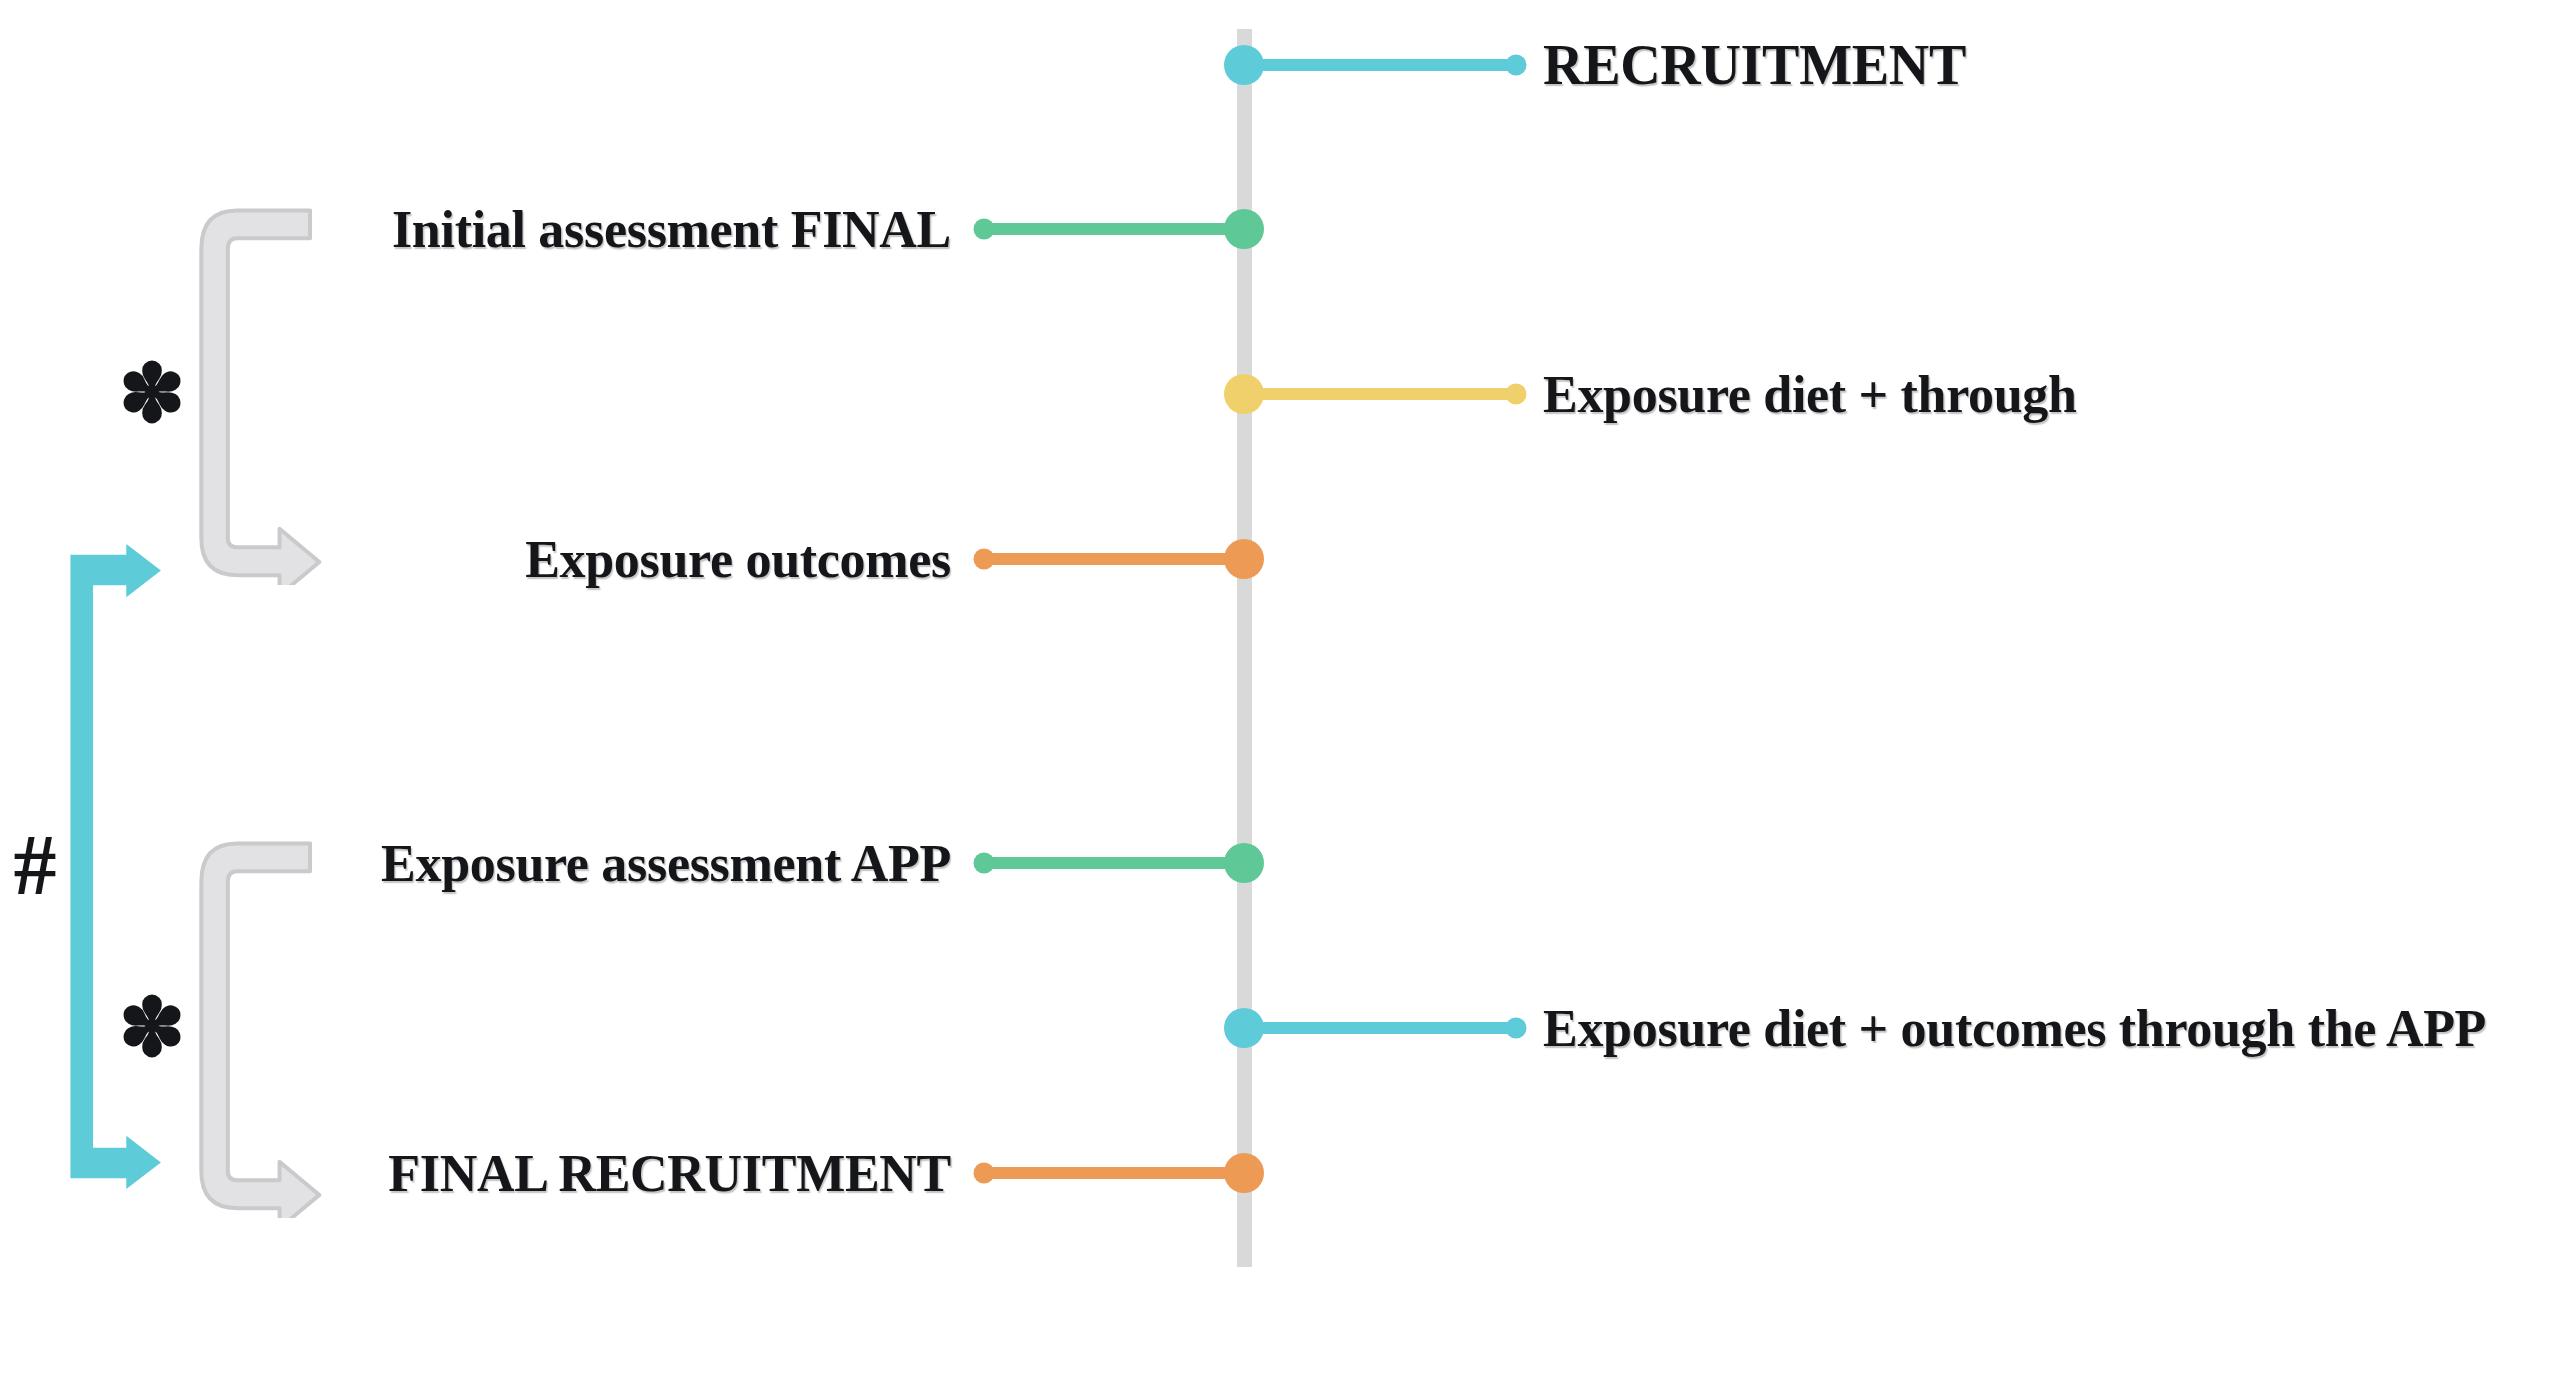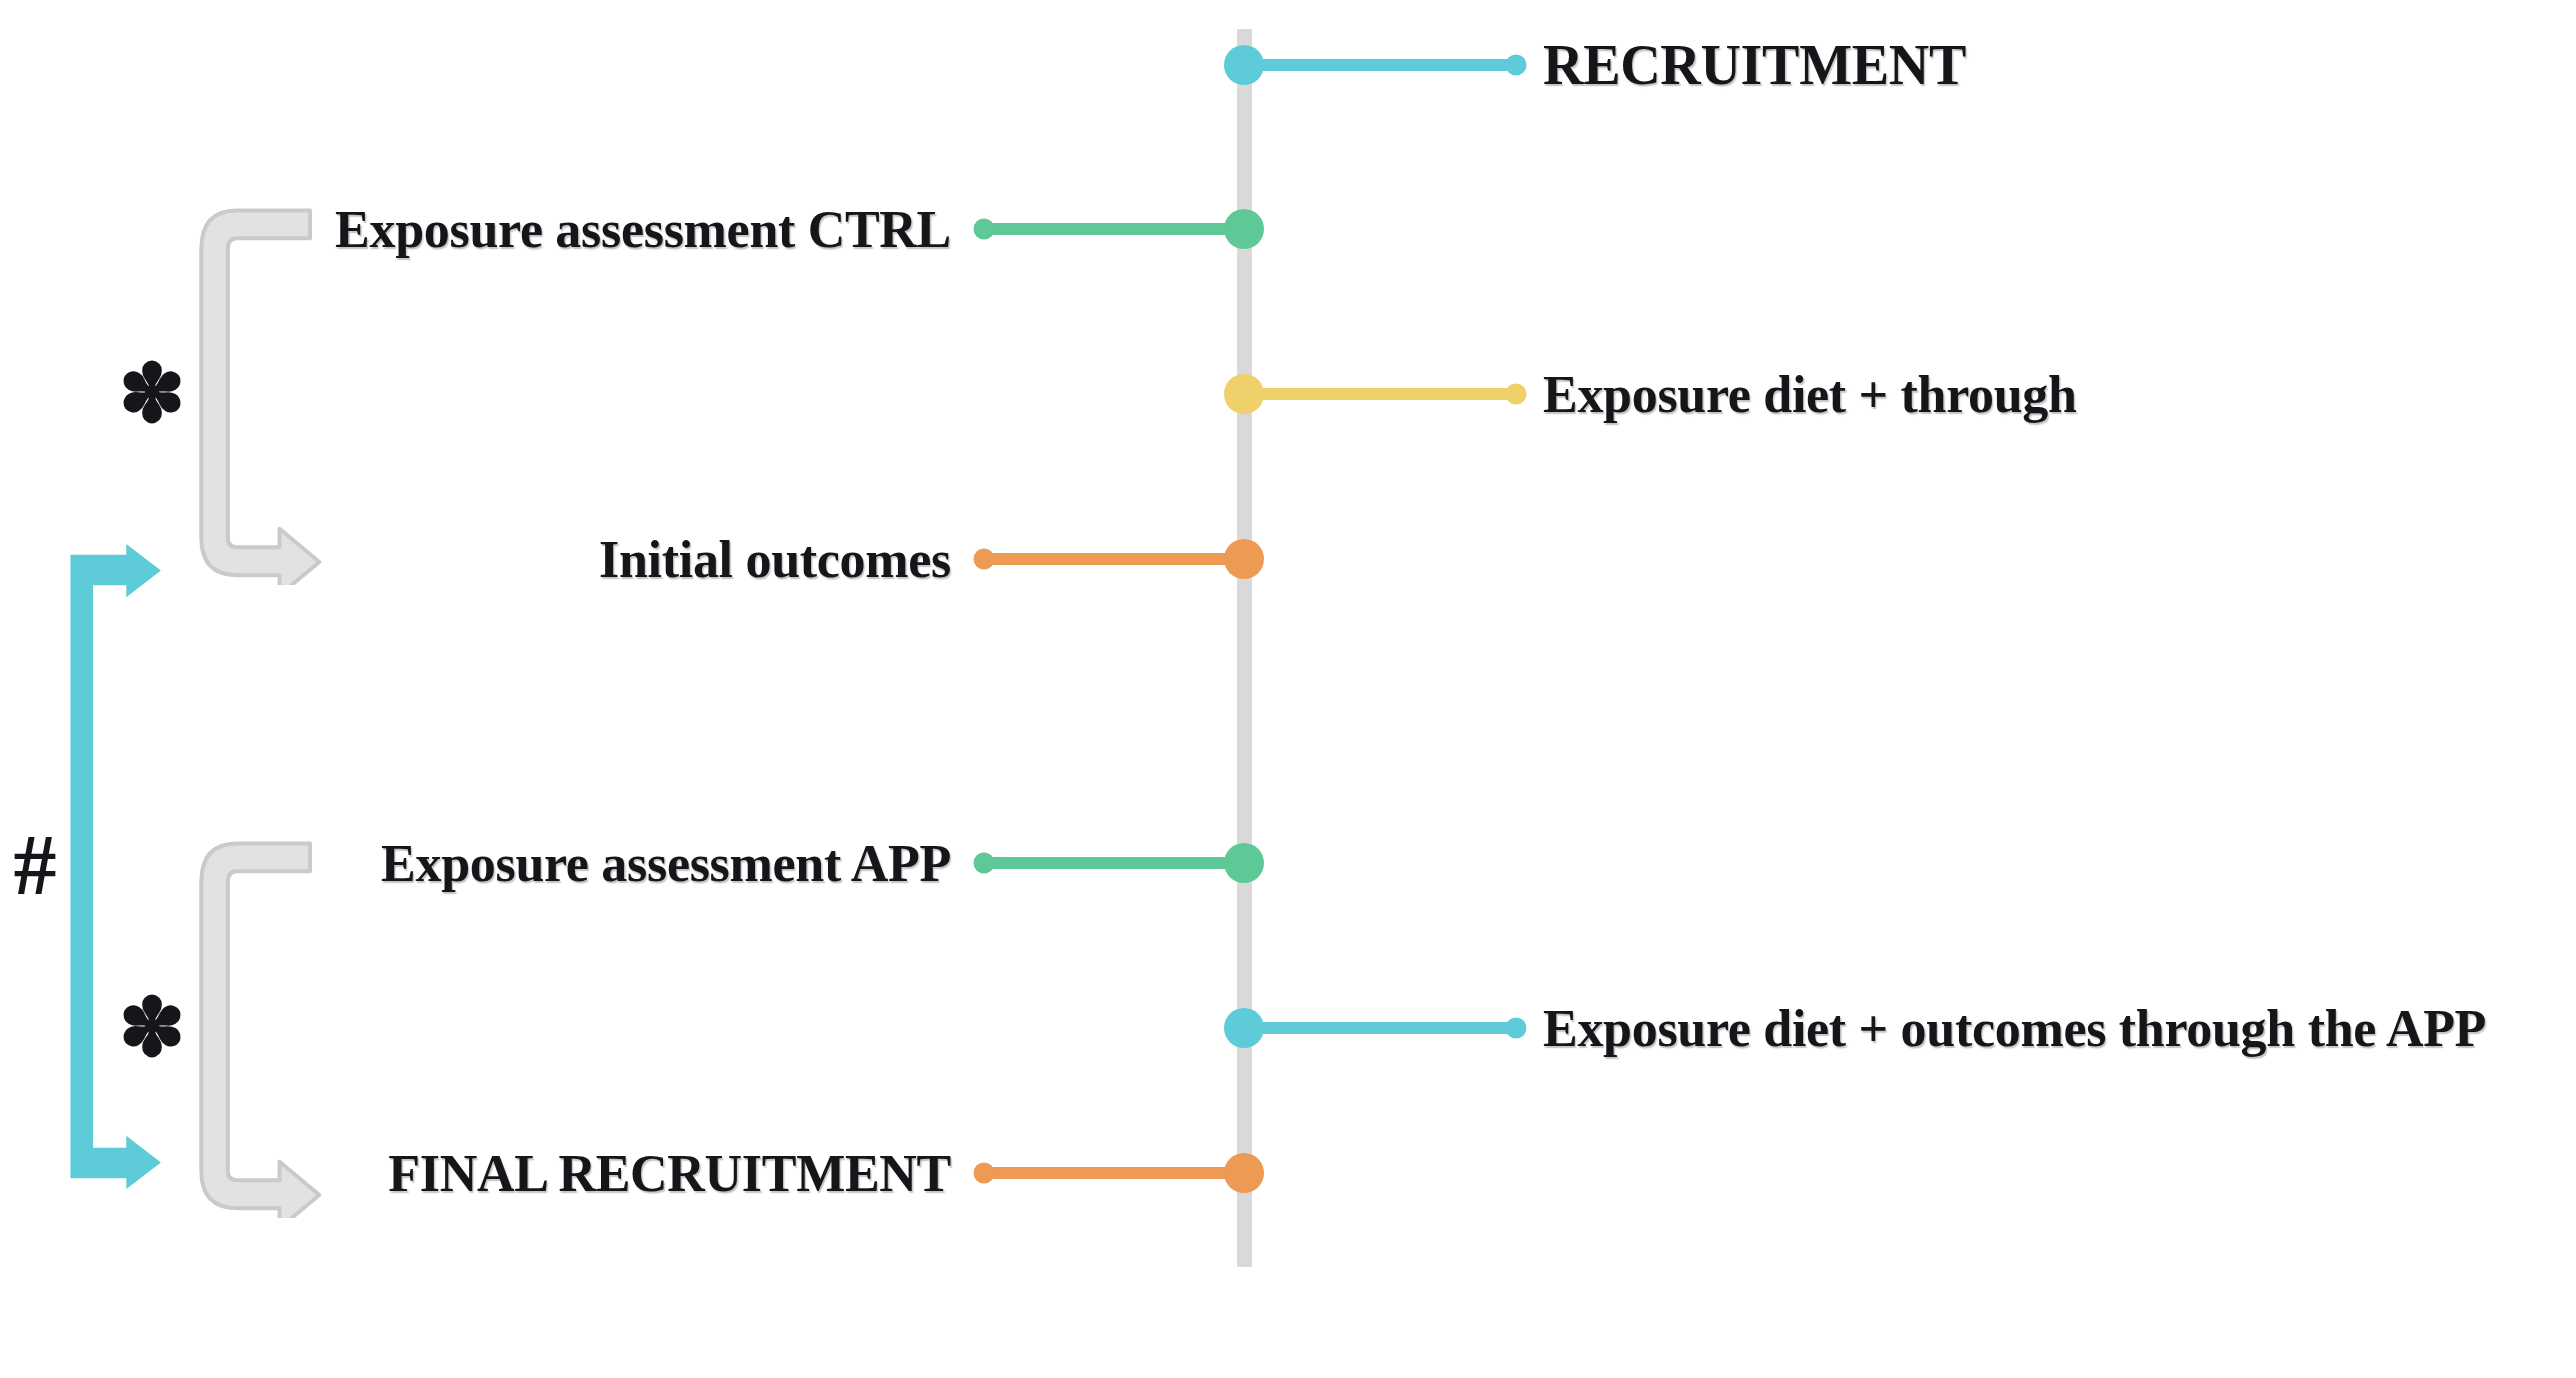--- a/index.html
+++ b/index.html
@@ -110,35 +110,35 @@
     <div class="connector" style="left:1244px;width:272px;background:#5ecbd8"></div>
     <div class="tip-dot" style="left:1516px;background:#5ecbd8"></div>
     <div class="node-dot" style="background:#5ecbd8"></div>
     <div class="row-label right" style="left:1543px;font-size:56px">RECRUITMENT</div>
   </div>
 
   <div class="row" style="top:229px">
     <div class="connector" style="left:984px;width:260px;background:#5ec896"></div>
     <div class="tip-dot" style="left:984px;background:#5ec896"></div>
     <div class="node-dot" style="background:#5ec896"></div>
-    <div class="row-label left" style="right:1625px;font-size:52px">Exposure assessment CTRL</div>
+    <div class="row-label left" style="right:1625px;font-size:52px">Initial assessment FINAL</div>
   </div>
 
   <div class="row" style="top:394px">
     <div class="connector" style="left:1244px;width:272px;background:#f0d06a"></div>
     <div class="tip-dot" style="left:1516px;background:#f0d06a"></div>
     <div class="node-dot" style="background:#f0d06a"></div>
     <div class="row-label right" style="left:1543px;font-size:52px">Exposure diet + through</div>
   </div>
 
   <div class="row" style="top:559px">
     <div class="connector" style="left:984px;width:260px;background:#ed9a54"></div>
     <div class="tip-dot" style="left:984px;background:#ed9a54"></div>
     <div class="node-dot" style="background:#ed9a54"></div>
-    <div class="row-label left" style="right:1625px;font-size:52px">Initial outcomes</div>
+    <div class="row-label left" style="right:1625px;font-size:52px">Exposure outcomes</div>
   </div>
 
   <div class="row" style="top:863px">
     <div class="connector" style="left:984px;width:260px;background:#5ec896"></div>
     <div class="tip-dot" style="left:984px;background:#5ec896"></div>
     <div class="node-dot" style="background:#5ec896"></div>
     <div class="row-label left" style="right:1625px;font-size:52px">Exposure assessment APP</div>
   </div>
 
   <div class="row" style="top:1028px">

